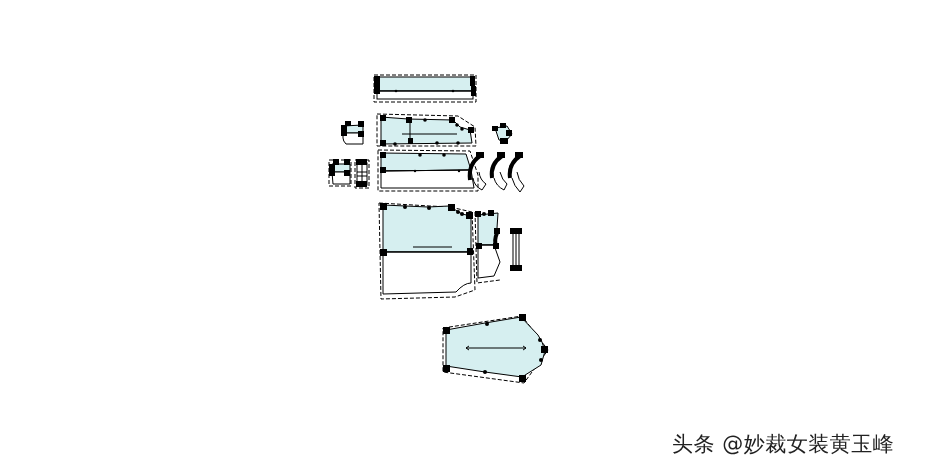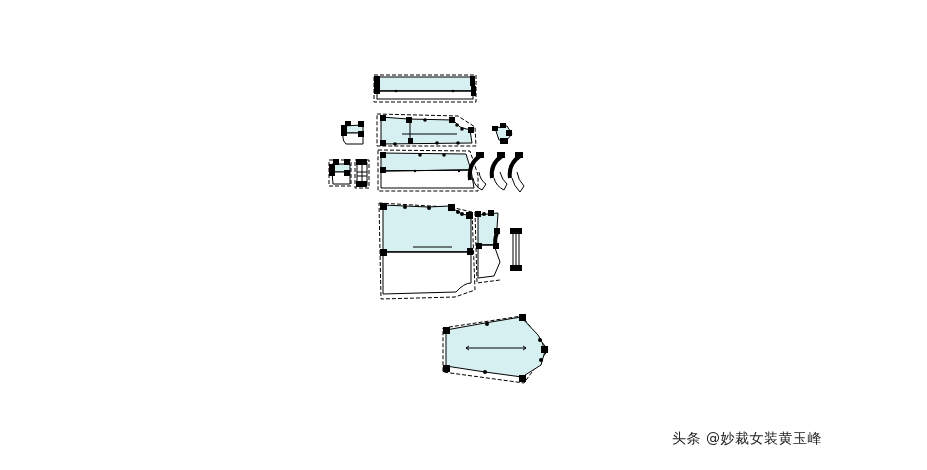--- a/index.html
+++ b/index.html
@@ -8,21 +8,21 @@
     .piece-fill { fill: #d6eff0; stroke: #000; stroke-width: 1; }
     .piece-plain { fill: #ffffff; stroke: #000; stroke-width: 1; }
     .seam { fill: none; stroke: #000; stroke-width: 1; stroke-dasharray: 4 2; }
     .line { fill: none; stroke: #000; stroke-width: 1; }
     .thick { fill: none; stroke: #000; stroke-width: 4; }
     .node-sq { fill: #000; }
     .node-dot { fill: #000; }
     .grain { stroke: #000; stroke-width: 1; fill: none; }
     .watermark {
       position: absolute; left: 672px; top: 430px;
-      font-family: "DejaVu Sans", sans-serif; font-size: 14px; color: #222;
+      font-family: "DejaVu Sans", sans-serif; font-size: 21px; color: #222;
       text-shadow: 0 0 2px #fff, 1px 1px 0 #fff; letter-spacing: 0.5px; white-space: nowrap;
     }
   </style>
 </head>
 <body>
 
 <svg id="canvas" width="927" height="470" viewBox="0 0 927 470">
 
   <g>
     <rect class="seam" x="374" y="75" width="102" height="27"></rect>

